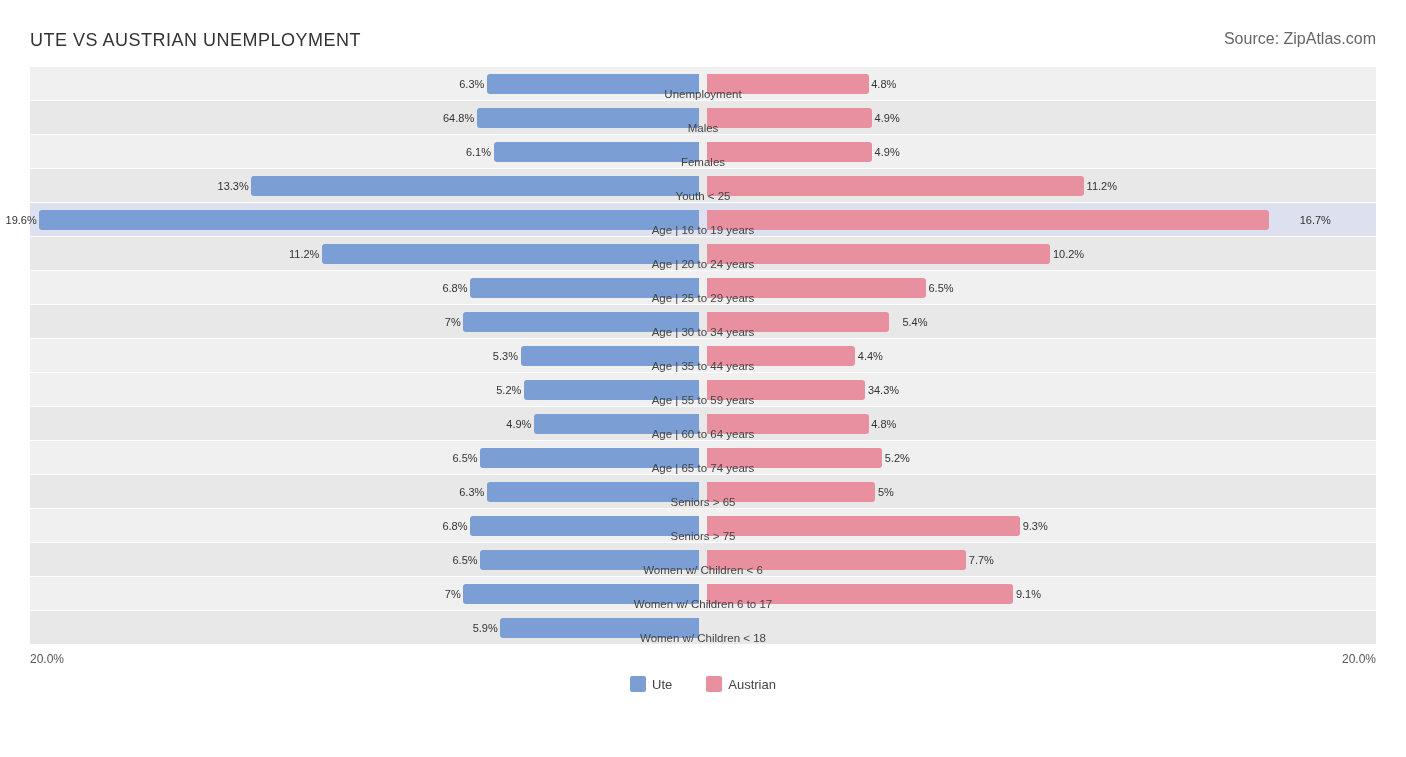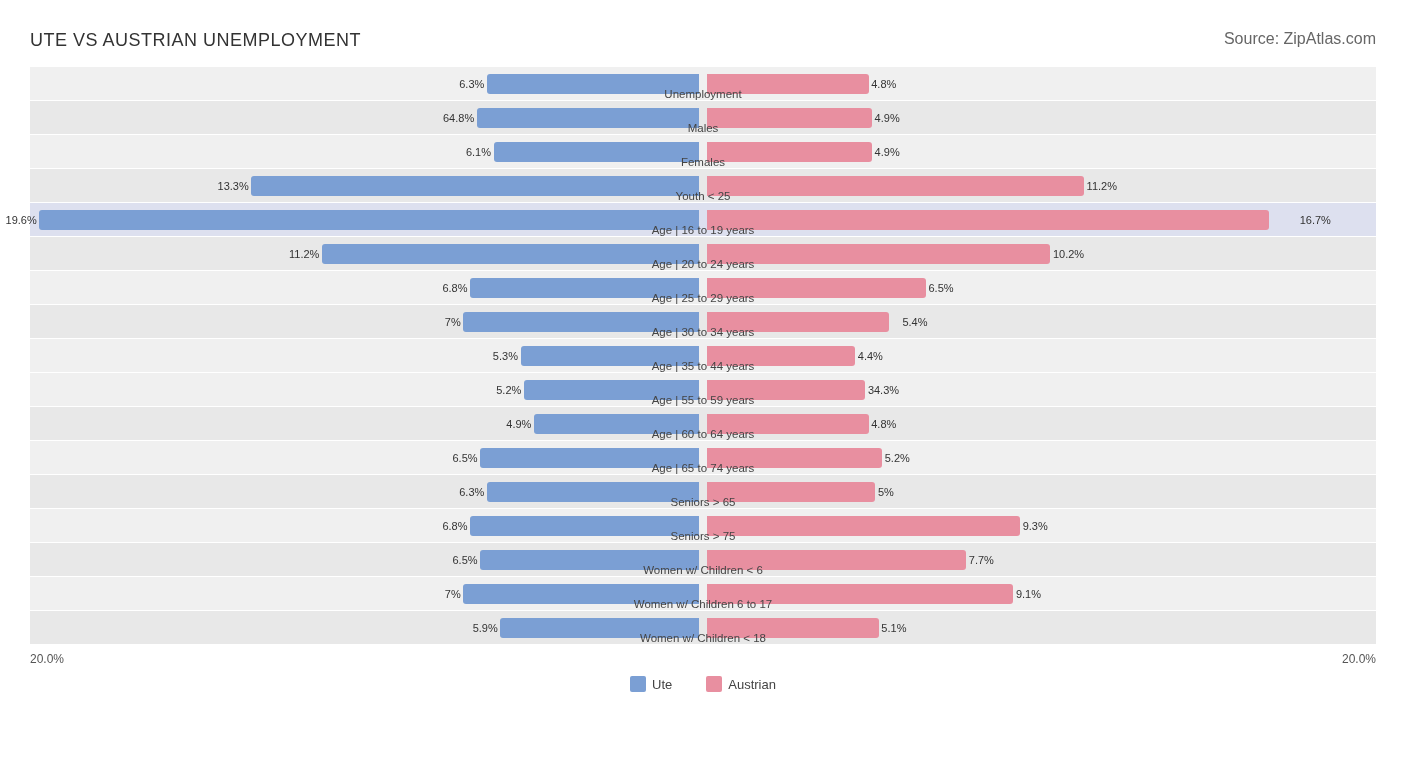--- a/index.html
+++ b/index.html
@@ -325,24 +325,20 @@
           <div class="pink-bar" style="width: 45.5%;"></div>
           <span class="val-right" style="left: 46.5%;">9.1%</span>
         </div>
         <span class="center-label">Women w/ Children 6 to 17</span>
       </div>
       <div class="row-wrapper row-bg-even">
         <div class="half-left">
           <div class="blue-bar" style="width: 29.5%;"></div>
           <span class="val-left" style="right: 30.5%;">5.9%</span>
         </div>
-        <div class="half-right">
-          <div class="pink-bar" style="width: 25.5%;"></div>
-          <span class="val-right" style="left: 26.5%;">5.1%</span>
-        </div>
         <span class="center-label">Women w/ Children &lt; 18</span>
       </div>
     </div>
 
   <div class="axis-row">
     <span>20.0%</span>
     <span>20.0%</span>
   </div>
 
   <div class="legend">

